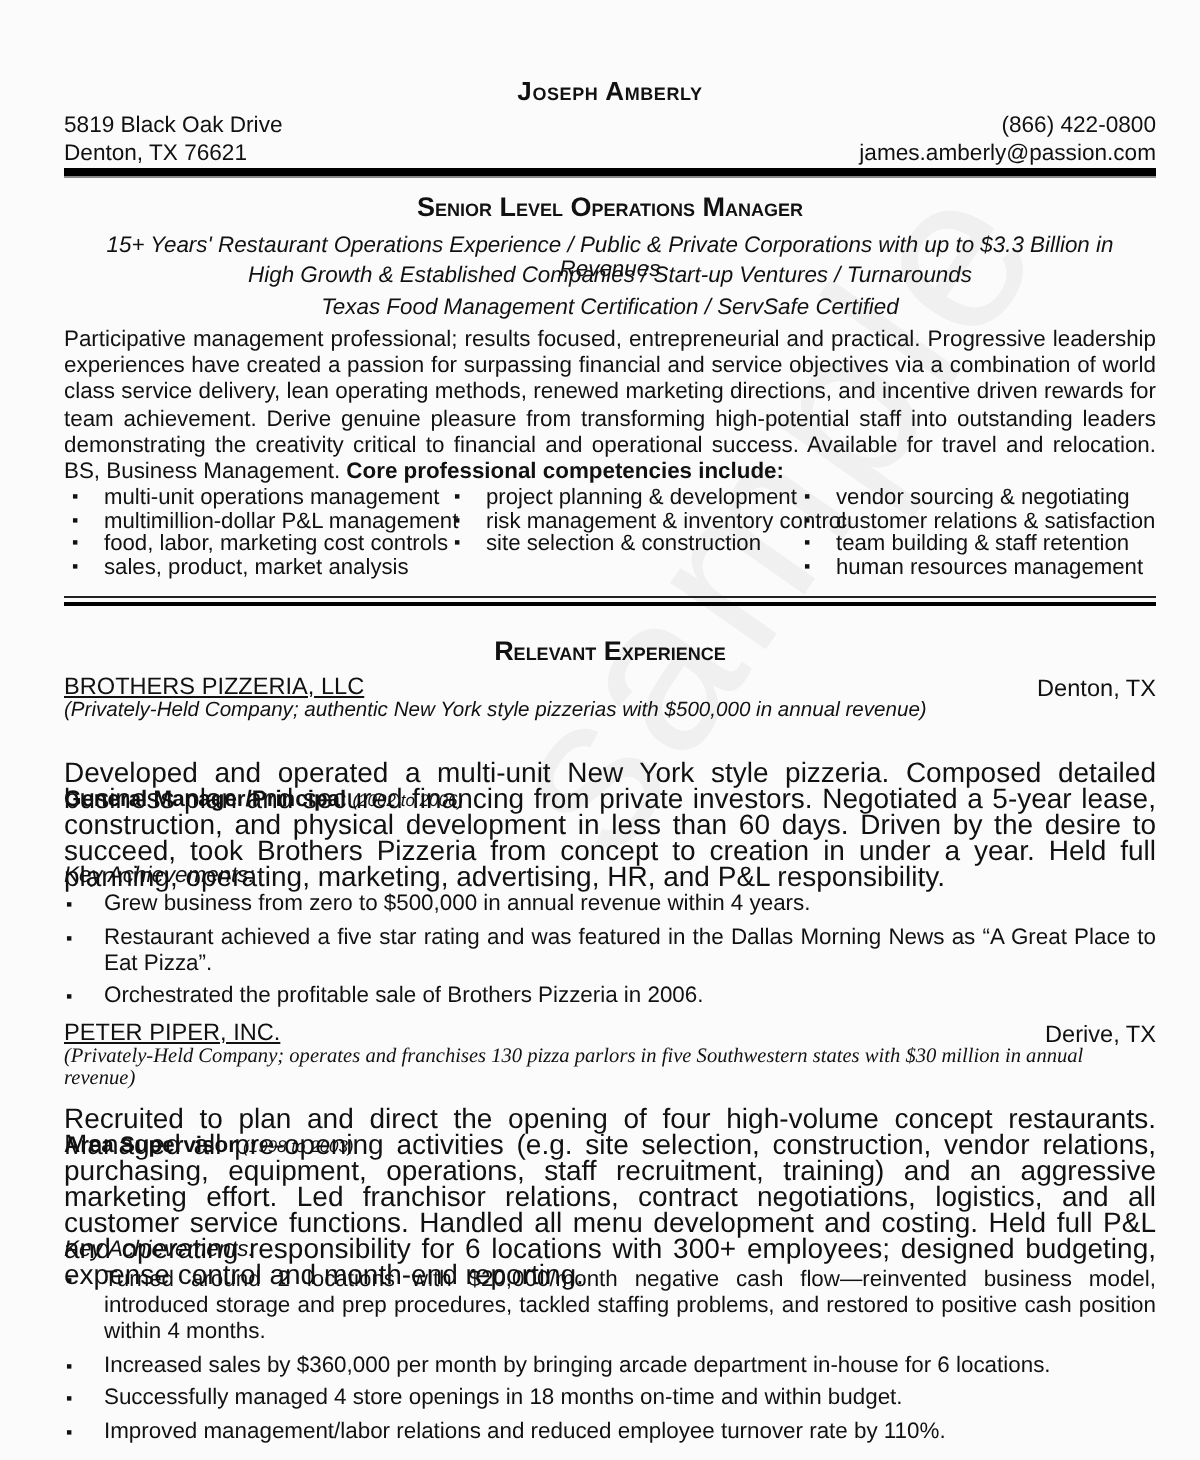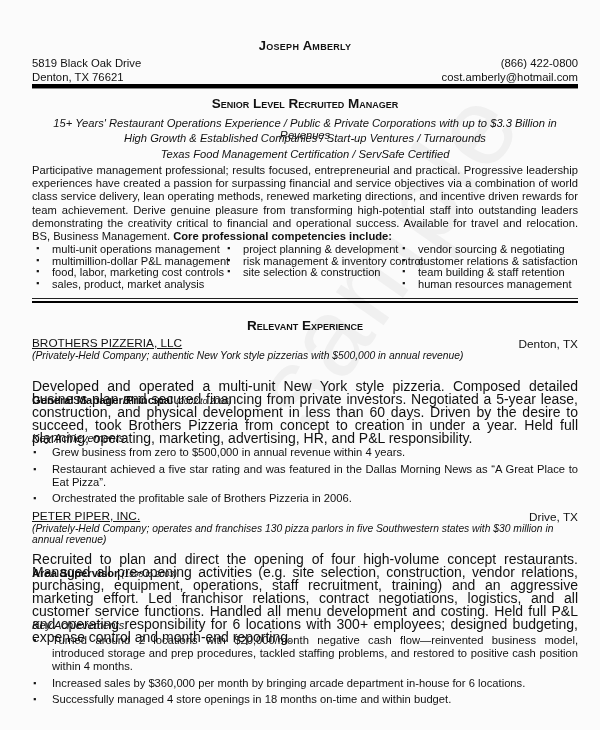--- a/index.html
+++ b/index.html
@@ -57,25 +57,25 @@
 
   <div class="content">
 
     <div class="name">Joseph Amberly</div>
     <div class="addr">
       <div>5819 Black Oak Drive</div>
       <div>Denton, TX 76621</div>
     </div>
     <div class="contact">
       <div>(866) 422-0800</div>
-      <div>cost.amberly@hotmail.com</div>
+      <div>james.amberly@passion.com</div>
     </div>
     <div class="rule-thick" style="top:84px;"></div>
 
-    <div class="title">Senior Level Recruited Manager</div>
+    <div class="title">Senior Level Operations Manager</div>
     <div class="tagline" style="top:117px;text-align:center;">15+ Years' Restaurant Operations Experience / Public &amp; Private Corporations with up to $3.3 Billion in Revenues</div>
     <div class="tagline" style="top:132px;">High Growth &amp; Established Companies / Start-up Ventures / Turnarounds</div>
     <div class="tagline" style="top:148px;">Texas Food Management Certification / ServSafe Certified</div>
 
     <div class="summary">
       <span>Participative management professional; results focused, entrepreneurial and practical. Progressive leadership experiences have created a passion for surpassing financial and service objectives via a combination of world class service delivery, lean operating methods, renewed marketing directions, and incentive driven rewards for team achievement. Derive genuine pleasure from transforming high-potential staff into outstanding leaders demonstrating the creativity critical to financial and operational success. Available for travel and relocation. BS, Business Management. </span><b>Core professional competencies include:</b>
     </div>
 
     <div class="comp-grid">
       <div class="comp-col" style="left:0;">
@@ -109,27 +109,28 @@
     </div>
     <div class="para" style="top:380px;">Developed and operated a multi-unit New York style pizzeria. Composed detailed business plan and secured financing from private investors. Negotiated a 5-year lease, construction, and physical development in less than 60 days. Driven by the desire to succeed, took Brothers Pizzeria from concept to creation in under a year. Held full planning, operating, marketing, advertising, HR, and P&amp;L responsibility.</div>
     <div class="ka" style="top:432px;">Key Achievements:</div>
     <div class="ach-list" style="top:446px;">
       <div class="ach-item">Grew business from zero to $500,000 in annual revenue within 4 years.</div>
       <div class="ach-item">Restaurant achieved a five star rating and was featured in the Dallas Morning News as “A Great Place to Eat Pizza”.</div>
       <div class="ach-item">Orchestrated the profitable sale of Brothers Pizzeria in 2006.</div>
     </div>
 
     <div class="company" style="top:509px;">PETER PIPER, INC.</div>
-    <div class="location" style="top:510px;">Drive, TX</div>
-    <div class="company-desc" style="top:523px;">(Privately-Held Company; operates and franchises 130 pizza parlors in five Southwestern states with $30 million in annual revenue)</div>
+    <div class="location" style="top:510px;">Derive, TX</div>
+    <div class="company-desc" style="top:523px;font-family:Liberation Serif, serif;">(Privately-Held Company; operates and franchises 130 pizza parlors in five Southwestern states with $30 million in annual revenue)</div>
     <div class="role" style="top:539px;">
       <span>Area Supervisor</span>
       <span class="dates">(1998 to 2003)</span>
     </div>
     <div class="para" style="top:553px;">Recruited to plan and direct the opening of four high-volume concept restaurants. Managed all pre-opening activities (e.g. site selection, construction, vendor relations, purchasing, equipment, operations, staff recruitment, training) and an aggressive marketing effort. Led franchisor relations, contract negotiations, logistics, and all customer service functions. Handled all menu development and costing. Held full P&amp;L and operating responsibility for 6 locations with 300+ employees; designed budgeting, expense control and month-end reporting.</div>
     <div class="ka" style="top:619px;">Key Achievements:</div>
     <div class="ach-list" style="top:634px;">
       <div class="ach-item">Turned around 2 locations with $20,000/month negative cash flow—reinvented business model, introduced storage and prep procedures, tackled staffing problems, and restored to positive cash position within 4 months.</div>
       <div class="ach-item">Increased sales by $360,000 per month by bringing arcade department in-house for 6 locations.</div>
       <div class="ach-item">Successfully managed 4 store openings in 18 months on-time and within budget.</div>
+      <div class="ach-item">Improved management/labor relations and reduced employee turnover rate by 110%.</div>
     </div>
   </div>
 </div>
 
 </body></html>

